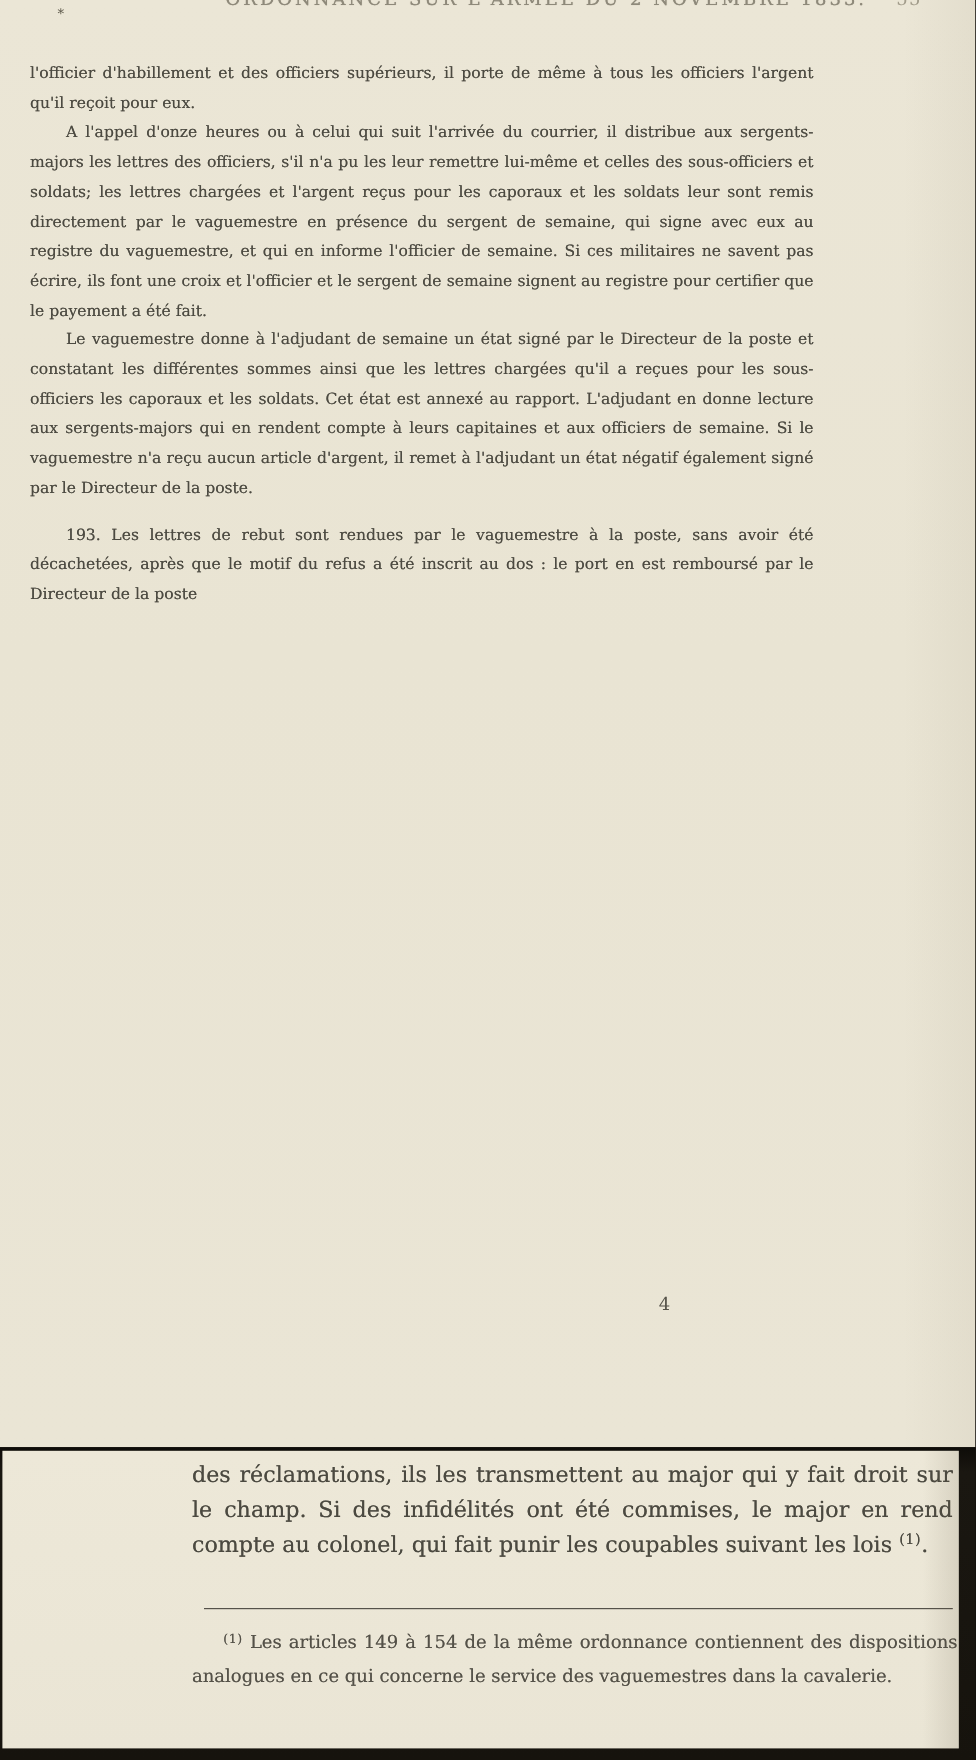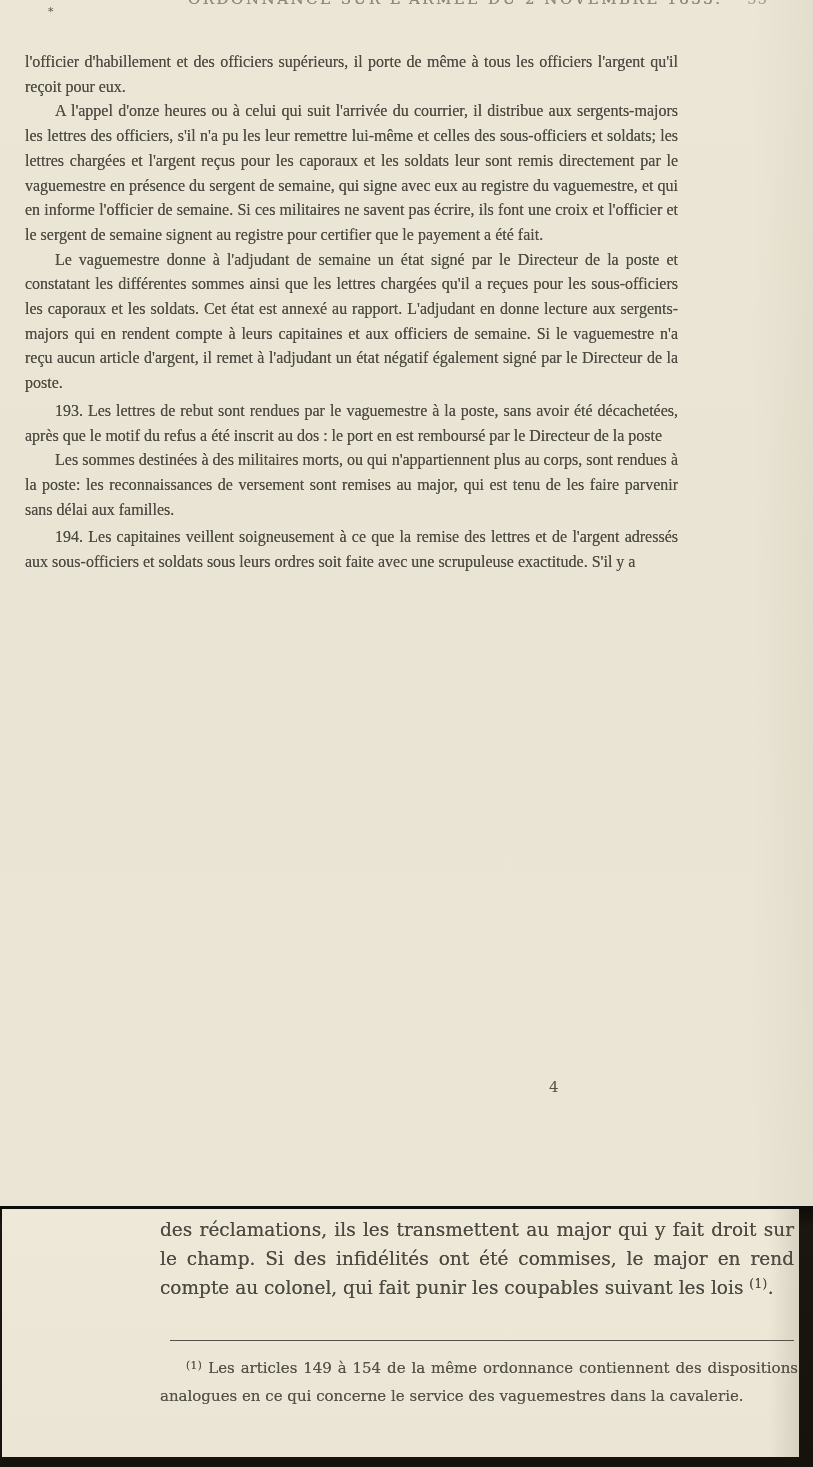--- a/index.html
+++ b/index.html
@@ -27,26 +27,26 @@
   }
   .header-pagenum {
     position:absolute; top:-10px; right:45px; font-size:15px; letter-spacing:1px;
     color:#a29c8b;
   }
   .print-mark {
     position:absolute; top:5px; left:48px; font-size:11px; color:#5a5648;
   }
   .body-text {
     position:absolute; top:50px; left:25px; width:653px;
-    font-size:16px; line-height:24.7px; text-align:justify;
-    color:#4c4a41; text-shadow:0 0 0.5px rgba(76,74,65,0.75);font-family:Liberation Serif, serif;
+    font-size:13px; line-height:24.7px; text-align:justify;
+    color:#4c4a41; text-shadow:0 0 0.5px rgba(76,74,65,0.75);
   }
   .body-text p { margin:0; }
   .body-text p.indent { text-indent:30px; }
-  .body-text p.gap { margin-top:3px; }
+  .body-text p.gap { margin-top:14px; }
   .sig-mark {
     position:absolute; left:549px; top:1078px; font-size:15px; color:#56534a;
   }
   
   .bottom-band {
     position:absolute; top:1206px; left:0; width:813px; height:261px;
     background:linear-gradient(180deg,#0e0c08 0%,#1a1711 8%,#16130d 100%);
   }
   .bottom-page {
     position:absolute; top:3px; left:2px; width:797px; height:248px; overflow:hidden;
@@ -86,22 +86,20 @@
       <div class="header-pagenum">55</div>
     </div>
 
     <div class="print-mark">*</div>
 
     <div class="body-text">
       <p>l'officier d'habillement et des officiers supérieurs, il porte de même à tous les officiers l'argent qu'il reçoit pour eux.</p>
       <p class="indent">A l'appel d'onze heures ou à celui qui suit l'arrivée du courrier, il distribue aux sergents-majors les lettres des officiers, s'il n'a pu les leur remettre lui-même et celles des sous-officiers et soldats; les lettres chargées et l'argent reçus pour les caporaux et les soldats leur sont remis directement par le vaguemestre en présence du sergent de semaine, qui signe avec eux au registre du vaguemestre, et qui en informe l'officier de semaine. Si ces militaires ne savent pas écrire, ils font une croix et l'officier et le sergent de semaine signent au registre pour certifier que le payement a été fait.</p>
       <p class="indent">Le vaguemestre donne à l'adjudant de semaine un état signé par le Directeur de la poste et constatant les différentes sommes ainsi que les lettres chargées qu'il a reçues pour les sous-officiers les caporaux et les soldats. Cet état est annexé au rapport. L'adjudant en donne lecture aux sergents-majors qui en rendent compte à leurs capitaines et aux officiers de semaine. Si le vaguemestre n'a reçu aucun article d'argent, il remet à l'adjudant un état négatif également signé par le Directeur de la poste.</p>
       <p class="indent gap">193. Les lettres de rebut sont rendues par le vaguemestre à la poste, sans avoir été décachetées, après que le motif du refus a été inscrit au dos : le port en est remboursé par le Directeur de la poste</p>
-      <p class="indent">Les sommes destinées à des militaires morts, ou qui n'appartiennent plus au corps, sont rendues à la poste: les reconnaissances de versement sont remises au major, qui est tenu de les faire parvenir sans délai aux familles.</p>
-      <p class="indent gap">194. Les capitaines veillent soigneusement à ce que la remise des lettres et de l'argent adressés aux sous-officiers et soldats sous leurs ordres soit faite avec une scrupuleuse exactitude. S'il y a</p>
     </div>
 
     <div class="sig-mark">4</div>
   </div>
 
   <div class="bottom-band">
     <div class="bottom-page">
 
       <div class="bp-text">
         <p><span>des réclamations, ils les transmettent au major qui y fait droit sur le champ. Si des infidélités ont été commises, le major en rend compte au colonel, qui fait punir les coupables suivant les lois&nbsp;</span><span class="fn-ref">(1)</span><span>.</span></p>

